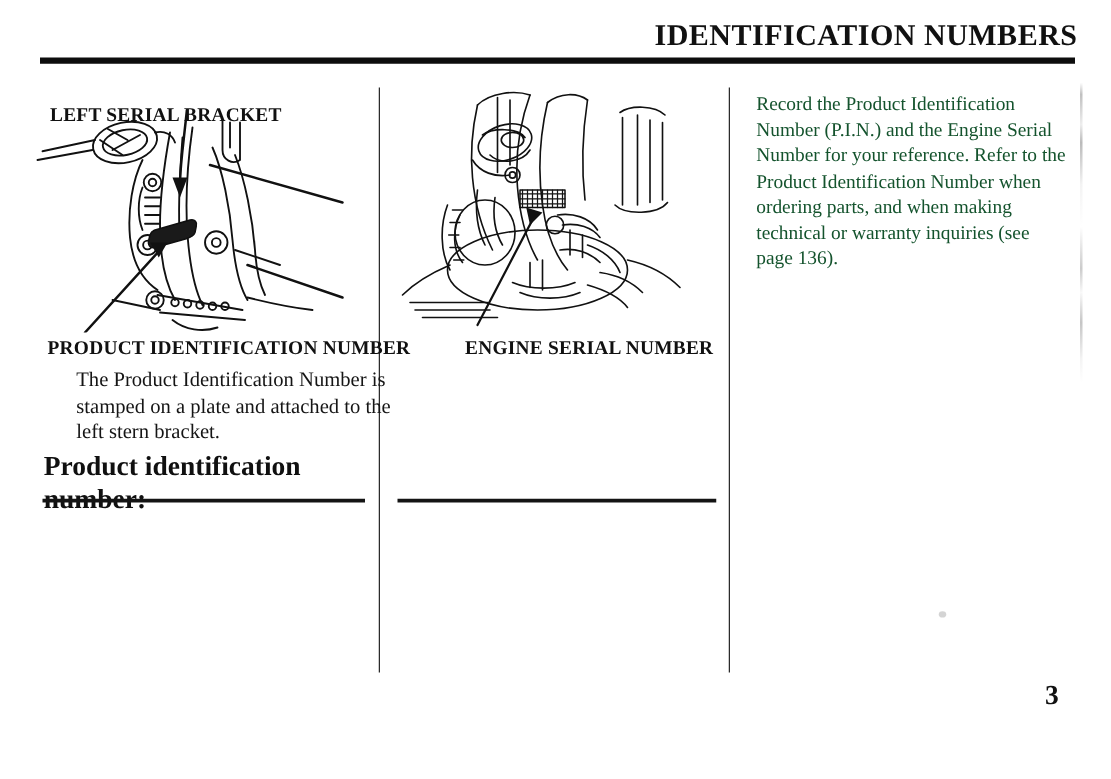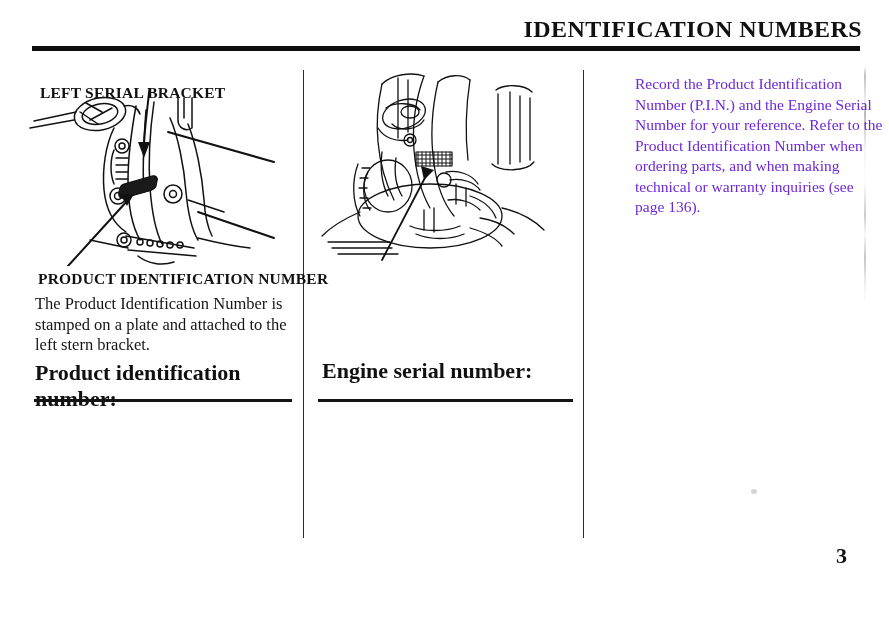--- a/index.html
+++ b/index.html
@@ -117,20 +117,21 @@
     font-weight: bold;
     font-size: 15.5px;
     letter-spacing: 0.2px;
   }
 
   
   .body-text {
     font-size: 16.5px;
     line-height: 20.5px;
     color: #151515;
+    margin-left: 26px;
   }
   .prompt-text {
     font-size: 22px;
     font-weight: bold;
     color: #101010;
   }
   .para-left {
     position: absolute;
     left: 35px;
     top: 294px;
@@ -149,26 +150,26 @@
     width: 262px;
   }
   .prompt-mid {
     position: absolute;
     left: 322px;
     top: 358px;
     width: 262px;
   }
   .para-right {
     position: absolute;
-    left: 635px;
+    left: 605px;
     top: 74px;
     width: 250px;
     font-size: 15.5px;
     line-height: 20.5px;
-    color: #6d28d9;
+    color: #14532d;
   }
 
   
   .write-line {
     position: absolute;
     height: 3px;
     background: #141414;
     top: 399px;
   }
   .write-line.w1 { left: 34px;  width: 258px; }
@@ -330,23 +331,23 @@
       <path d="M90 158 C104 164 126 164 140 158"></path>
       <path d="M96 166 C110 172 130 172 144 166"></path>
       <path d="M114 140 L114 164 M104 142 L104 162"></path>
 
       <path d="M8 174 L70 174 M12 180 L72 180 M18 186 L78 186"></path>
       <path d="M150 160 C164 164 176 170 182 178"></path>
       <path d="M160 150 C174 152 186 158 194 166"></path>
     </svg>
   </div>
 
-
-
-  <div class="prompt-mid prompt-text">Engine serial number:</div>
+  <div class="caption-mid-bottom fig-caption">ENGINE SERIAL NUMBER</div>
+
+
 
   <div class="write-line w2"></div>
 
   <div class="para-right">Record the Product Identification Number (P.I.N.) and the Engine Serial Number for your reference. Refer to the Product Identification Number when ordering parts, and when making technical or warranty inquiries (see page 136).</div>
 
   <div class="page-number">3</div>
 
 </div>
 
 </body></html>

